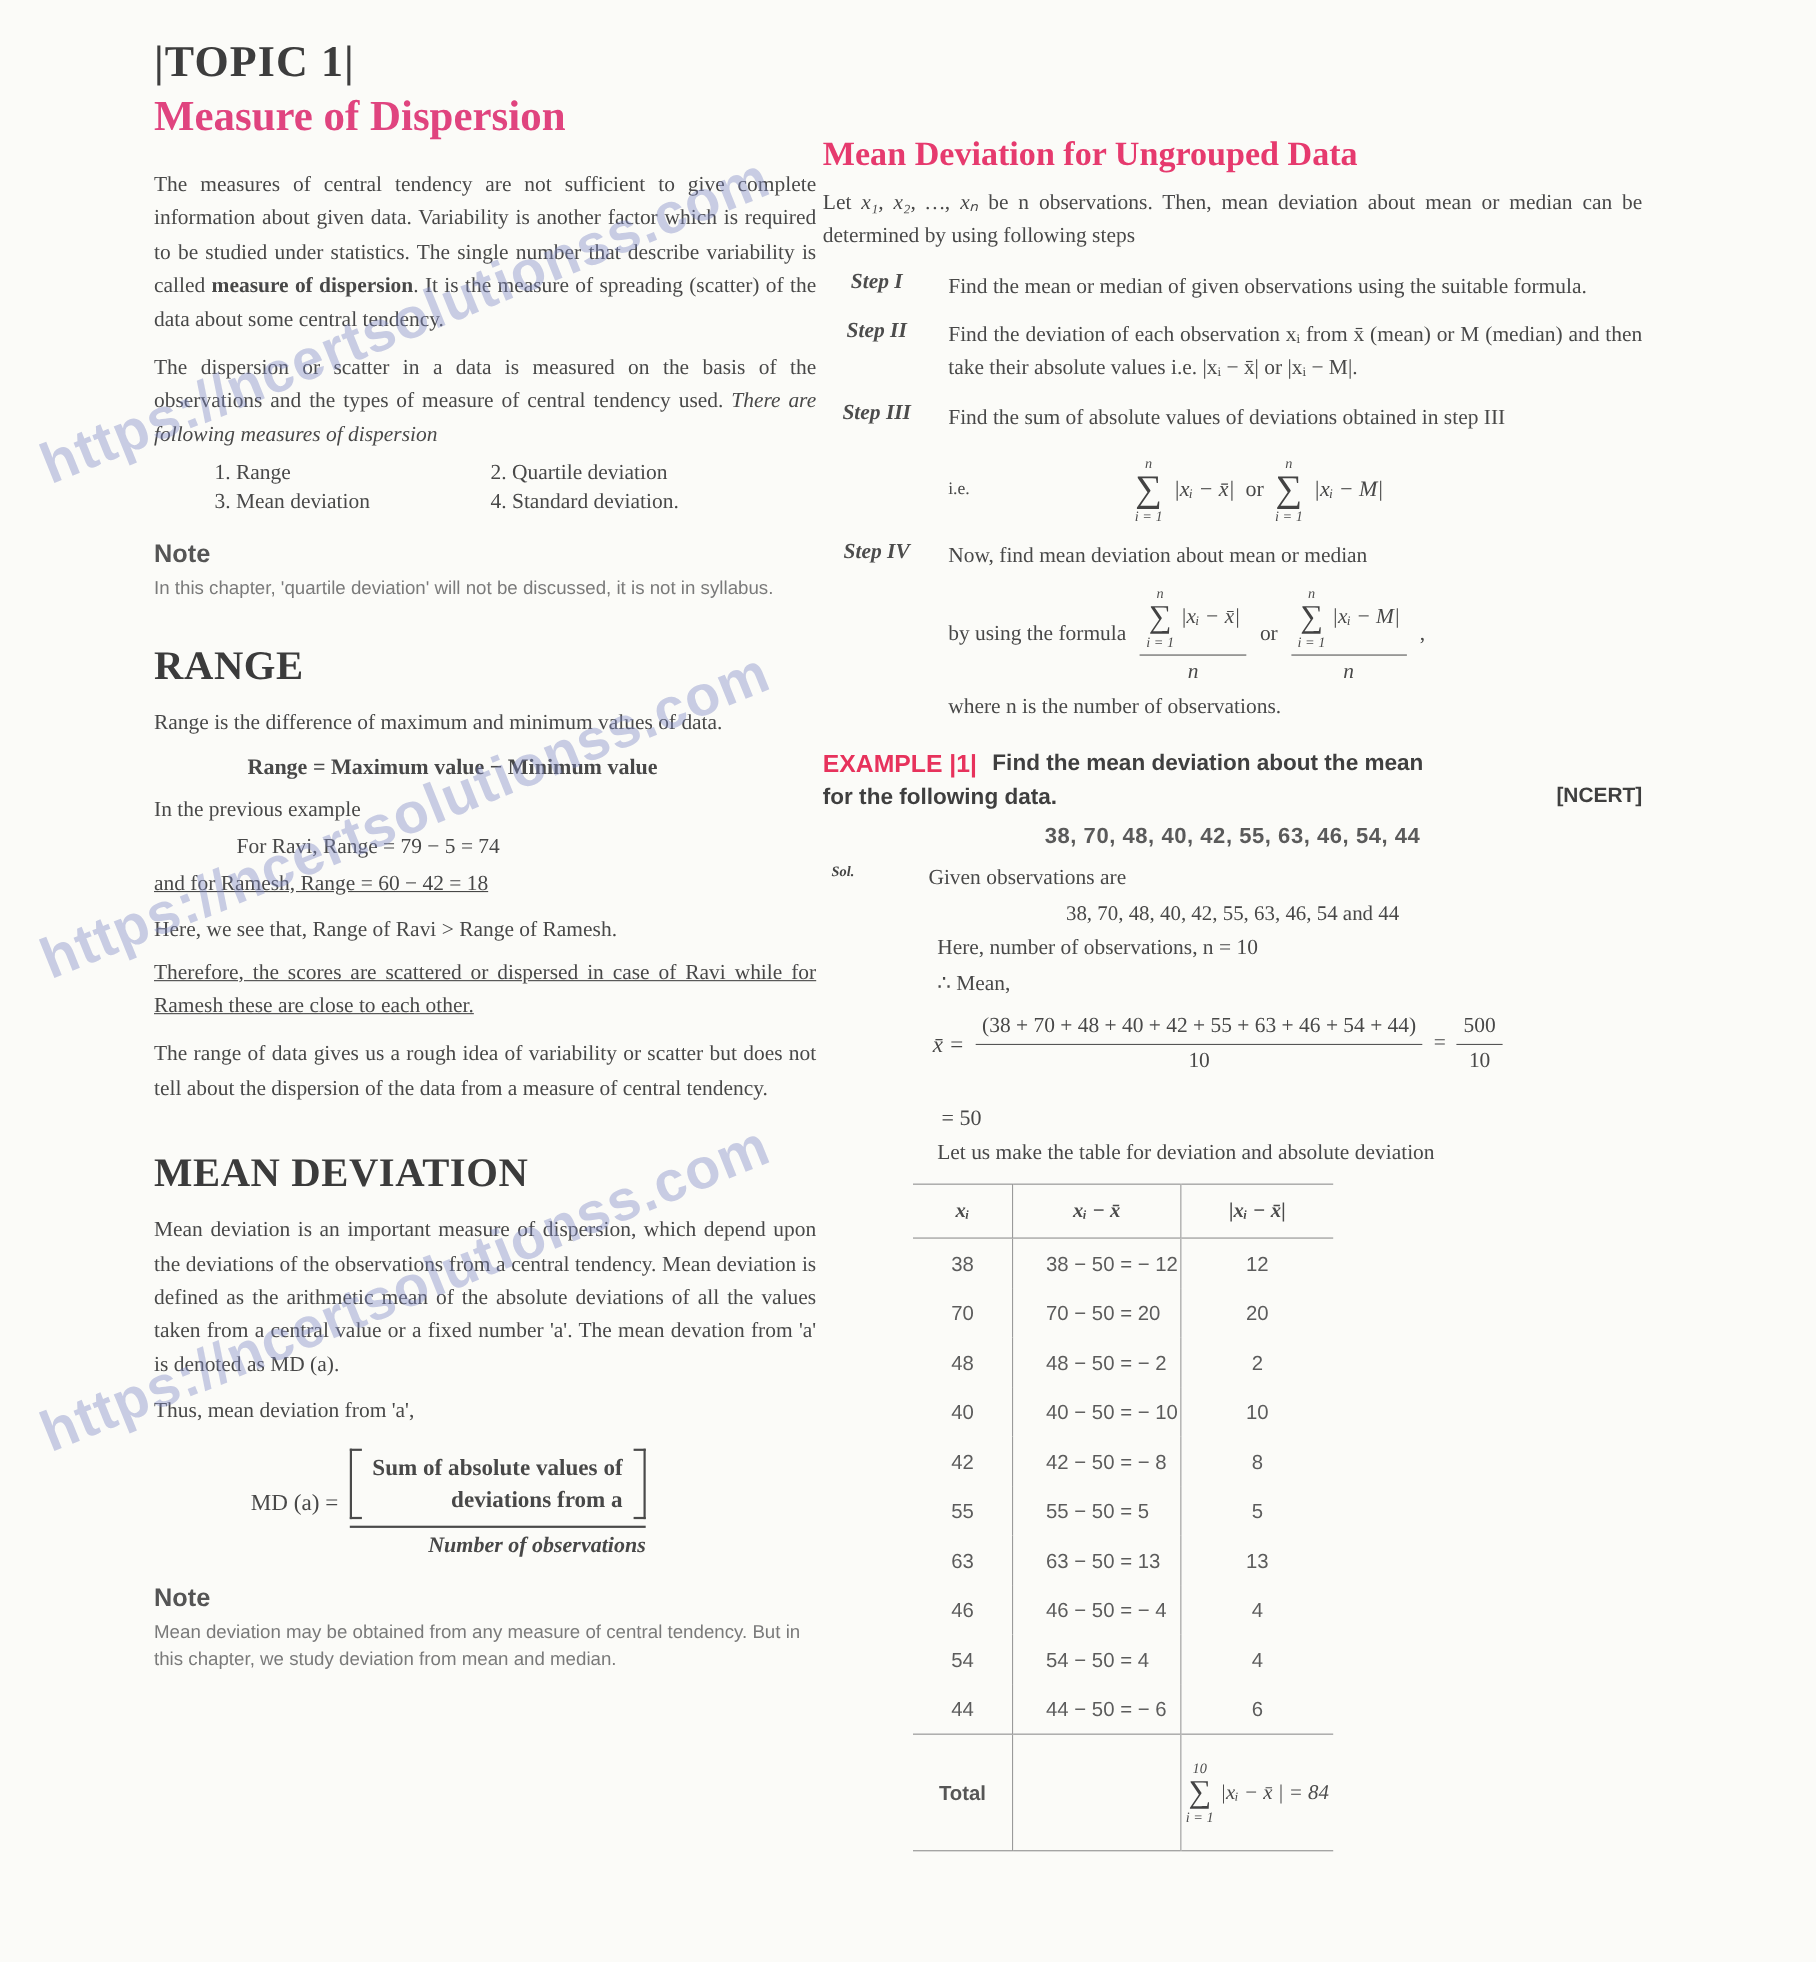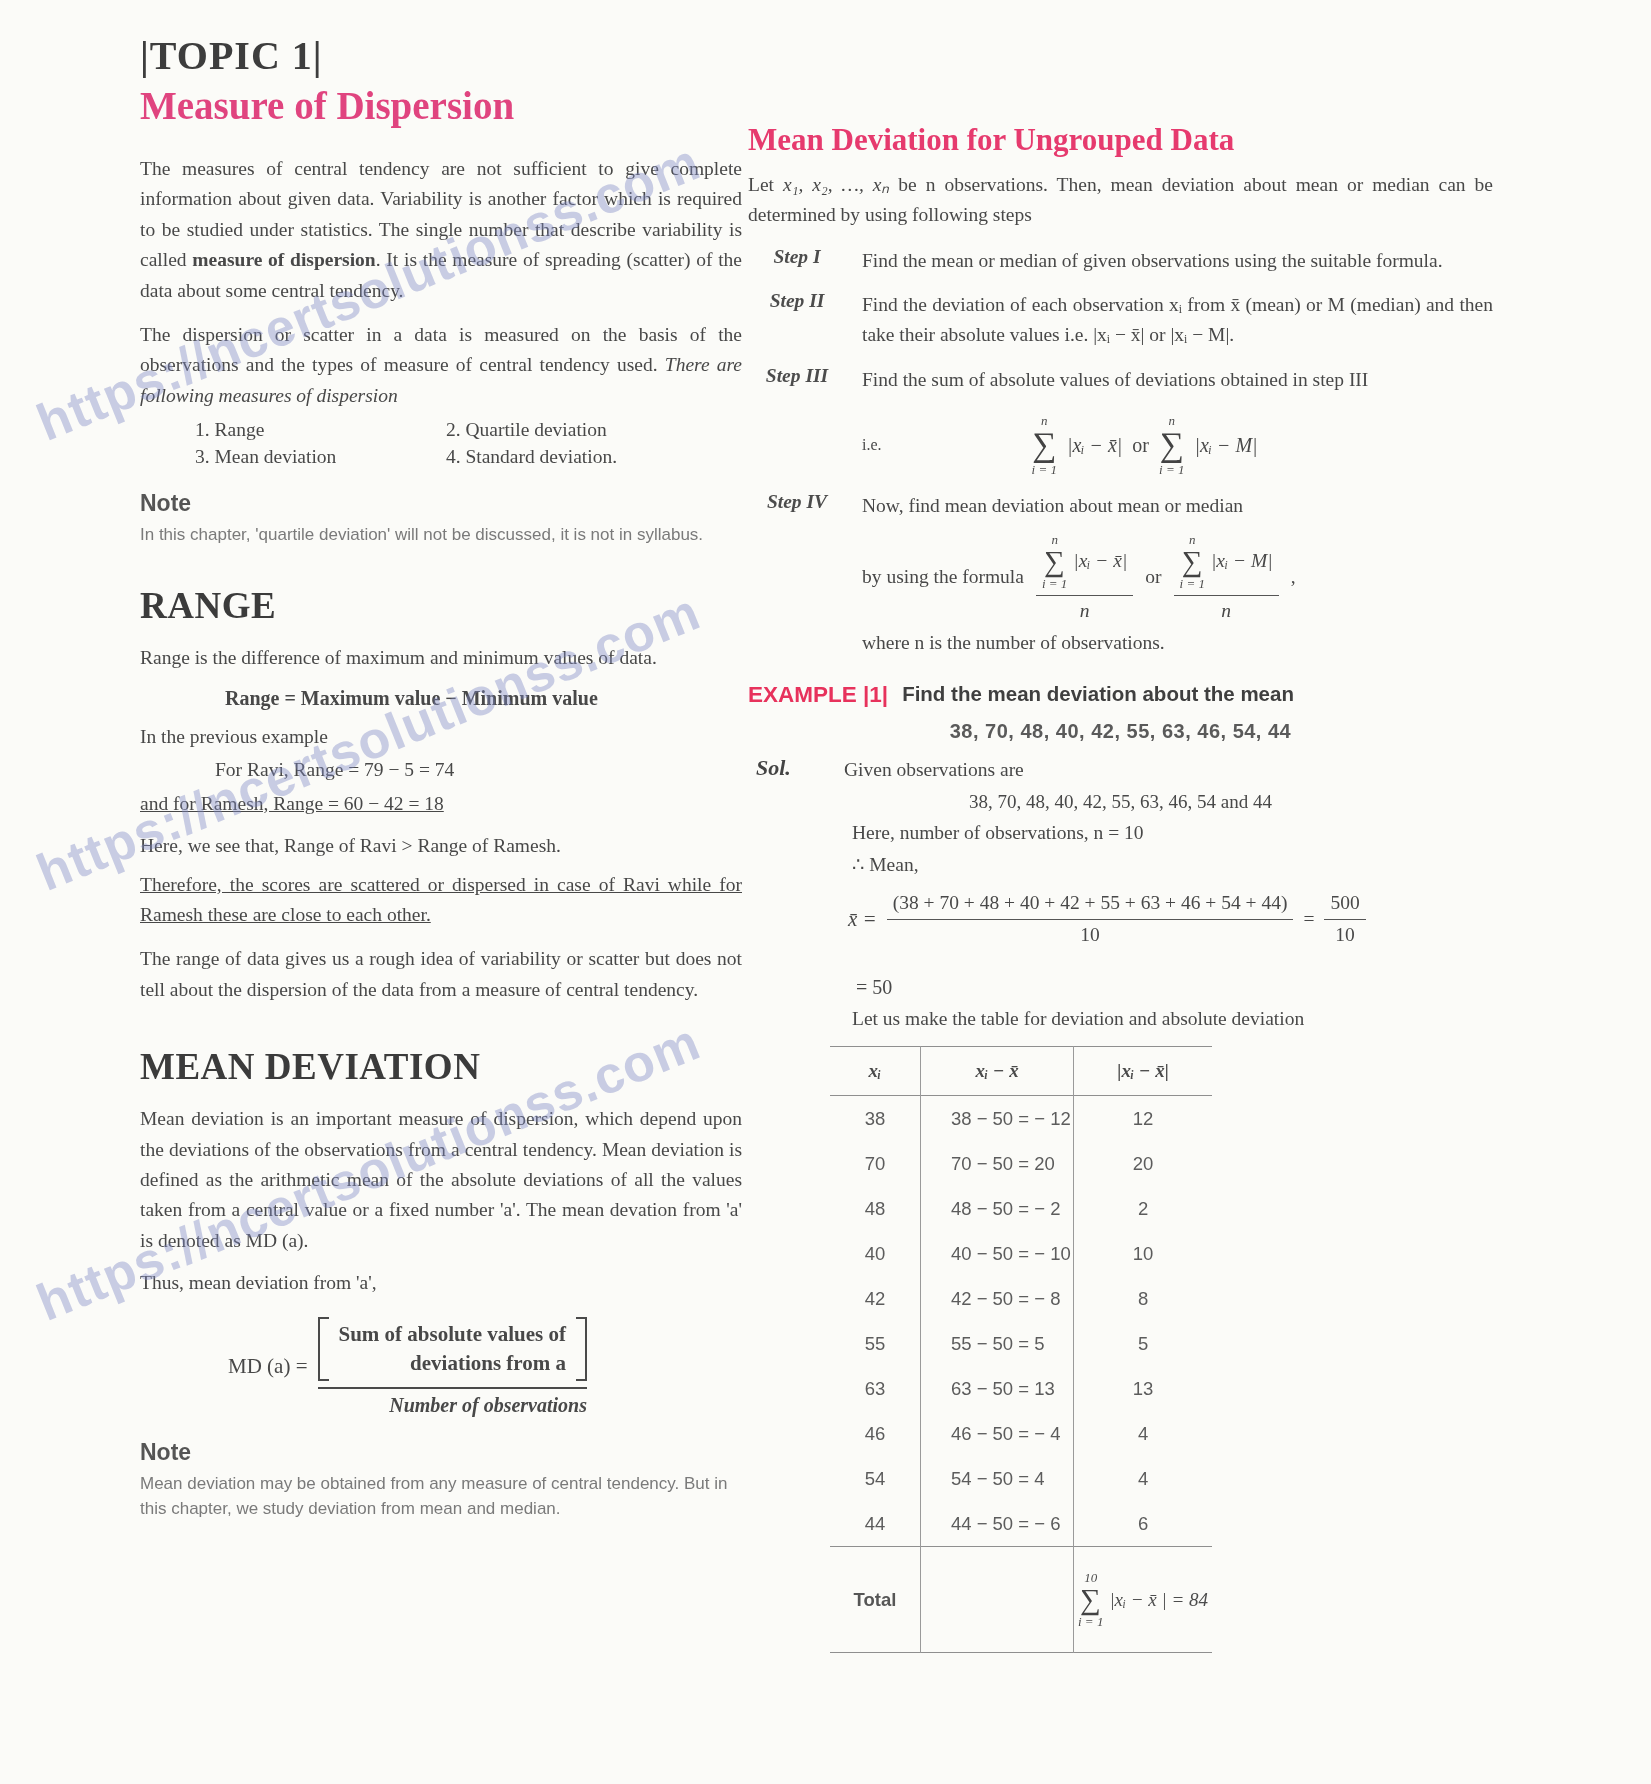--- a/index.html
+++ b/index.html
@@ -67,21 +67,21 @@
   .example{margin-top:28px;}
   .ex-line1{display:flex;gap:14px;align-items:flex-start;}
   .ex-label{color:#e7325c;font-weight:bold;font-size:22.5px;font-family:"Liberation Sans",sans-serif;}
   .ex-title{font-family:"Liberation Sans",sans-serif;font-weight:bold;font-size:20.5px;color:#3f3f3f;}
   .ex-line2{display:flex;margin-top:5px;}
   .ex-src{margin-left:auto;font-family:"Liberation Sans",sans-serif;font-weight:bold;
           font-size:19px;color:#3f3f3f;}
   .ex-data{text-align:center;font-family:"Liberation Sans",sans-serif;font-weight:bold;
            color:#5a5a5a;font-size:20px;margin-top:12px;letter-spacing:.5px;}
   .sol-row{display:flex;margin-top:12px;}
-  .sol{font-style:italic;font-weight:bold;font-size:22px;width:96px;min-width:96px;
+  .sol{font-style:italic;font-weight:bold;font-size:13px;width:96px;min-width:96px;
        padding-left:8px;box-sizing:border-box;color:#444;}
   .sol-data{text-align:center;margin-top:6px;font-size:19px;}
   .sol-indent{margin:9px 0 0 104px;font-size:19.5px;}
   .mean-row{display:flex;align-items:center;gap:10px;margin:16px 0 0 100px;font-size:19.5px;}
   .mean-result{margin:30px 0 0 108px;font-size:20px;}
   
   .dev-table{border-collapse:collapse;margin:16px 0 0 82px;width:382px;
              font-family:"Liberation Sans",sans-serif;color:#5c5c5c;font-size:18.5px;}
   .dev-table th{font-family:"Liberation Serif",serif;font-style:italic;font-weight:bold;
                 font-size:19px;color:#4a4a4a;height:46px;}
@@ -231,20 +231,24 @@
       </span>
       <span>,</span>
     </div>
     <div class="step-cont">where n is the number of observations.</div>
 
     <div class="example">
       <div class="ex-line1">
         <span class="ex-label">EXAMPLE |1|</span>
         <span class="ex-title">Find the mean deviation about the mean</span>
       </div>
+      <div class="ex-line2">
+        <span class="ex-title">for the following data.</span>
+        <span class="ex-src">[NCERT]</span>
+      </div>
       <div class="ex-data">38, 70, 48, 40, 42, 55, 63, 46, 54, 44</div>
 
       <div class="sol-row">
         <span class="sol">Sol.</span>
         <span class="body">Given observations are</span>
       </div>
       <div class="sol-data">38, 70, 48, 40, 42, 55, 63, 46, 54 and 44</div>
       <div class="sol-indent">Here, number of observations, n = 10</div>
       <div class="sol-indent">∴ Mean,</div>
 

